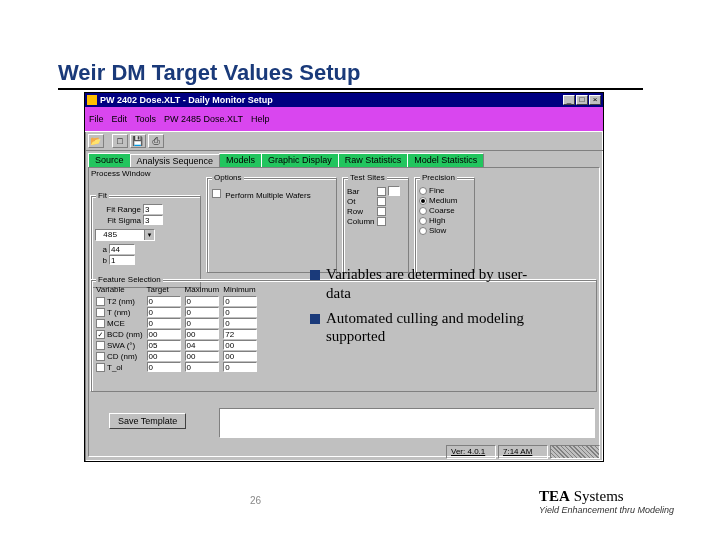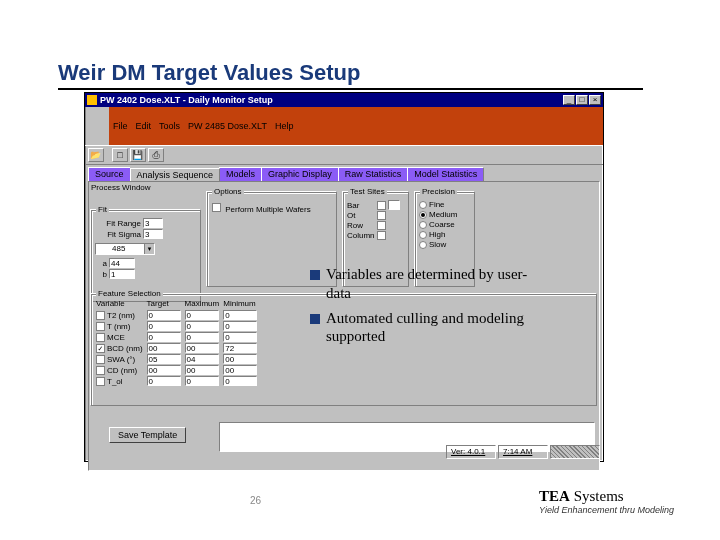--- a/index.html
+++ b/index.html
@@ -53,24 +53,23 @@
     border-bottom-color: #404040;
     margin-left: 1px;
     font-size: 8px;
     line-height: 8px;
     text-align: center;
     color: #000;
   }
   .menubar {
     display: flex;
     gap: 8px;
-    padding: 14px 4px;
+    padding: 7px 4px;
     font-size: 9px;
-    background: #c2410c;
-    margin-left: 24px;
+    background: #d946ef;
   }
   .menubar span { cursor: default; }
   .toolbar {
     display: flex;
     gap: 2px;
     padding: 2px 3px;
     border-top: 1px solid #fff;
     border-bottom: 1px solid #808080;
   }
   .tbtn {
@@ -88,21 +87,21 @@
     padding: 2px 3px 0 3px;
     font-size: 9px;
     gap: 0;
   }
   .tab {
     padding: 1px 6px;
     border: 1px solid #808080;
     border-bottom: none;
     border-top-color: #fff;
     border-left-color: #fff;
-    background: #8b5cf6;
+    background: #22c55e;
     margin-right: -1px;
   }
   .tab.active { background: #c0c0c0; border-bottom: 1px solid #c0c0c0; position: relative; top: 1px; }
   .panel {
     margin: 0 3px 3px 3px;
     border: 1px solid #fff;
     border-top-color: #808080;
     border-left-color: #808080;
     padding: 3px;
     height: 290px;
@@ -135,21 +134,21 @@
   }
   .dropdown {
     display: flex;
     border: 1px solid #808080;
     border-right-color: #fff;
     border-bottom-color: #fff;
     background: #fff;
     height: 12px;
     width: 60px;
   }
-  .dropdown .val { flex:1; font-size:8px; padding:0 16px; line-height:10px; }
+  .dropdown .val { flex:1; font-size:8px; padding:0 7px; line-height:10px;font-family:Liberation Mono, monospace; }
   .dropdown .arrow { width:10px; background:#c0c0c0; border-left:1px solid #808080; text-align:center; font-size:7px; line-height:10px; }
   .chk { width:9px; height:9px; border:1px solid #808080; background:#fff; display:inline-block; margin-right:2px; text-align:center; font-size:7px; line-height:7px; }
   .rad { width:8px; height:8px; border:1px solid #808080; background:#fff; border-radius:50%; display:inline-block; margin-right:2px; position:relative; }
   .rad.on::after { content:""; position:absolute; top:1px; left:1px; width:4px; height:4px; background:#000; border-radius:50%; }
   .feature-table { display:flex; gap:4px; padding:4px; }
   .feature-col { display:flex; flex-direction:column; gap:1px; }
   .feature-col .hdr { font-size:8px; font-weight:normal; margin-bottom:1px; }
   .feature-col .cell { height:10px; font-size:8px; display:flex; align-items:center; }
   .feature-col .txtcell { border:1px solid #808080; border-right-color:#fff; border-bottom-color:#fff; background:#fff; width:34px; padding:0 1px; }
   .btn {

